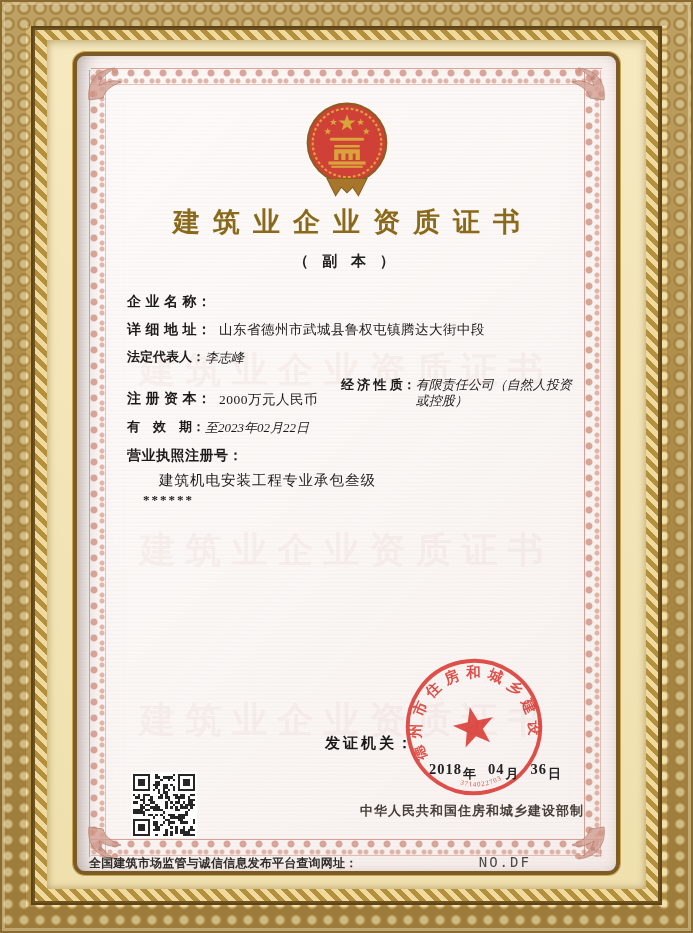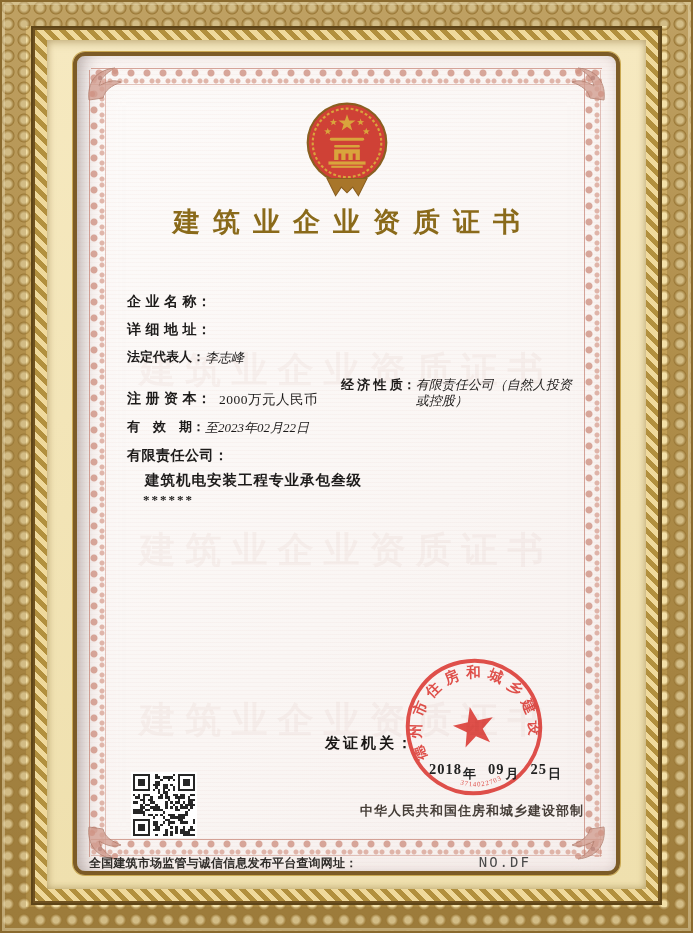--- a/index.html
+++ b/index.html
@@ -85,21 +85,21 @@
   .row{ display:flex; align-items:flex-end; min-height:28px; }
   .col1{ width:214px; display:flex; align-items:flex-start; flex:none; }
   .col2{ flex:1; display:flex; align-items:flex-start; }
   .flabel{ font-weight:700; font-size:14px; min-width:92px; flex:none; letter-spacing:.5px; }
   .flabel.l7{ font-size:12.5px; padding-top:2px; }
   .fvalue{ font-size:13.5px; padding-top:1px; letter-spacing:.5px; }
   .flabel2{ font-weight:700; font-size:13px; flex:none; padding-top:1px; }
   .fvalue2{ font-size:13px; padding-top:2px;font-style:italic; }
   .fvalue2.wrap{ width:162px; line-height:1.25; }
   .row.tall{ min-height:42px; }
-  .qual{ margin:6px 0 0 18px; font-weight:700; font-size:14.5px; letter-spacing:1px; color:#1d1b1a; }
+  .qual{ margin:6px 0 0 32px; font-weight:400; font-size:14.5px; letter-spacing:1px; color:#1d1b1a; }
   .stars{ margin:2px 0 0 16px; font-weight:700; font-size:13px; letter-spacing:2px; color:#1d1b1a; }
 
   .issuer-label{ position:absolute; left:248px; top:678px; font-size:15px; font-weight:700;
                  letter-spacing:3px; color:#1a1816; z-index:6; }
   .seal{ position:absolute; left:324px; top:598px; width:146px; height:146px;
          transform:rotate(-12deg); opacity:.88; z-index:5; mix-blend-mode:multiply; }
   .dateline{ position:absolute; left:352px; top:708px; z-index:6; color:#222; white-space:nowrap; }
   .dnum{ font-weight:700; font-size:14.5px; position:relative; top:-4px; letter-spacing:1px;margin-top:28px; }
   .dunit{ font-size:13px; font-weight:700; margin:0 12px 0 1px; }
   .dunit.last{ margin-right:0; }
@@ -170,27 +170,29 @@
       <rect x="42" y="69" width="36" height="15" fill="#d9a43c"></rect>
       <rect x="48" y="75" width="4" height="9" fill="#cf4136"></rect>
       <rect x="58" y="75" width="4" height="9" fill="#cf4136"></rect>
       <rect x="68" y="75" width="4" height="9" fill="#cf4136"></rect>
       <rect x="34" y="86" width="52" height="4.5" fill="#d9a43c"></rect>
       <rect x="38" y="92" width="44" height="3" fill="#d9a43c"></rect>
       <path d="M32,110 L44,134 L52,122 L60,130 L68,122 L76,134 L88,110 Z" fill="#a8762a" stroke="#8a5f20" stroke-width="1.5"></path>
     </svg>
 
     <div class="title">建筑业企业资质证书</div>
+    <div class="subtitle">（ 副 本 ）</div>
 
     <div class="rows">
       <div class="row">
         <span class="flabel">企 业 名 称：</span>
       </div>
       <div class="row">
         <span class="flabel">详 细 地 址：</span>
+        <span class="fvalue">山东省德州市武城县鲁权屯镇腾达大街中段</span>
       </div>
       <div class="row">
         <div class="col2">
           <span class="flabel2">法定代表人：</span>
           <span class="fvalue2">李志峰</span>
         </div>
       </div>
       <div class="row tall">
         <div class="col1">
           <span class="flabel">注 册 资 本：</span>
@@ -201,21 +203,21 @@
           <span class="fvalue2 wrap">有限责任公司（自然人投资或控股）</span>
         </div>
       </div>
       <div class="row">
         <div class="col2">
           <span class="flabel2">有　效　期：</span>
           <span class="fvalue2">至2023年02月22日</span>
         </div>
       </div>
       <div class="row">
-        <span class="flabel" style="min-width:0">有限责任公司：</span>
+        <span class="flabel" style="min-width:0">营业执照注册号：</span>
       </div>
       <div class="qual">建筑机电安装工程专业承包叁级</div>
       <div class="stars">******</div>
     </div>
 
     <div class="issuer-label">发证机关：</div>
 
     <svg class="seal" viewBox="0 0 150 150">
       <circle cx="75" cy="75" r="68" fill="none" stroke="#e23b35" stroke-width="4"></circle>
       <path id="sealArc" d="M 22,98 A 56,56 0 1 1 128,98" fill="none"></path>
@@ -223,21 +225,21 @@
         <textPath href="#sealArc" startOffset="2" textLength="230">德州市住房和城乡建设局</textPath>
       </text>
       <polygon fill="#e23b35" points="75,54 80.2,68.9 95.9,69.2 83.4,78.7 87.9,93.8 75,84.8 62.1,93.8 66.6,78.7 54.1,69.2 69.8,68.9"></polygon>
       <path id="sealArcB" d="M 42,125 A 54,54 0 0 0 108,125" fill="none"></path>
       <text font-size="7" fill="#e23b35" letter-spacing="1">
         <textPath href="#sealArcB" startOffset="8">3714022703</textPath>
       </text>
     </svg>
 
     <div class="dateline">
-      <span class="dnum">2018</span><span class="dunit">年</span><span class="dnum">09</span><span class="dunit">月</span><span class="dnum">25</span><span class="dunit last">日</span>
+      <span class="dnum">2018</span><span class="dunit">年</span><span class="dnum">04</span><span class="dunit">月</span><span class="dnum">36</span><span class="dunit last">日</span>
     </div>
 
     <div class="madeby">中华人民共和国住房和城乡建设部制</div>
 
     <div class="qr"><svg id="qrsvg" viewBox="0 0 25 25">
               <rect x="0" y="0" width="1" height="1" fill="#262626"></rect>
               <rect x="1" y="0" width="1" height="1" fill="#262626"></rect>
               <rect x="2" y="0" width="1" height="1" fill="#262626"></rect>
               <rect x="3" y="0" width="1" height="1" fill="#262626"></rect>
               <rect x="4" y="0" width="1" height="1" fill="#262626"></rect>

